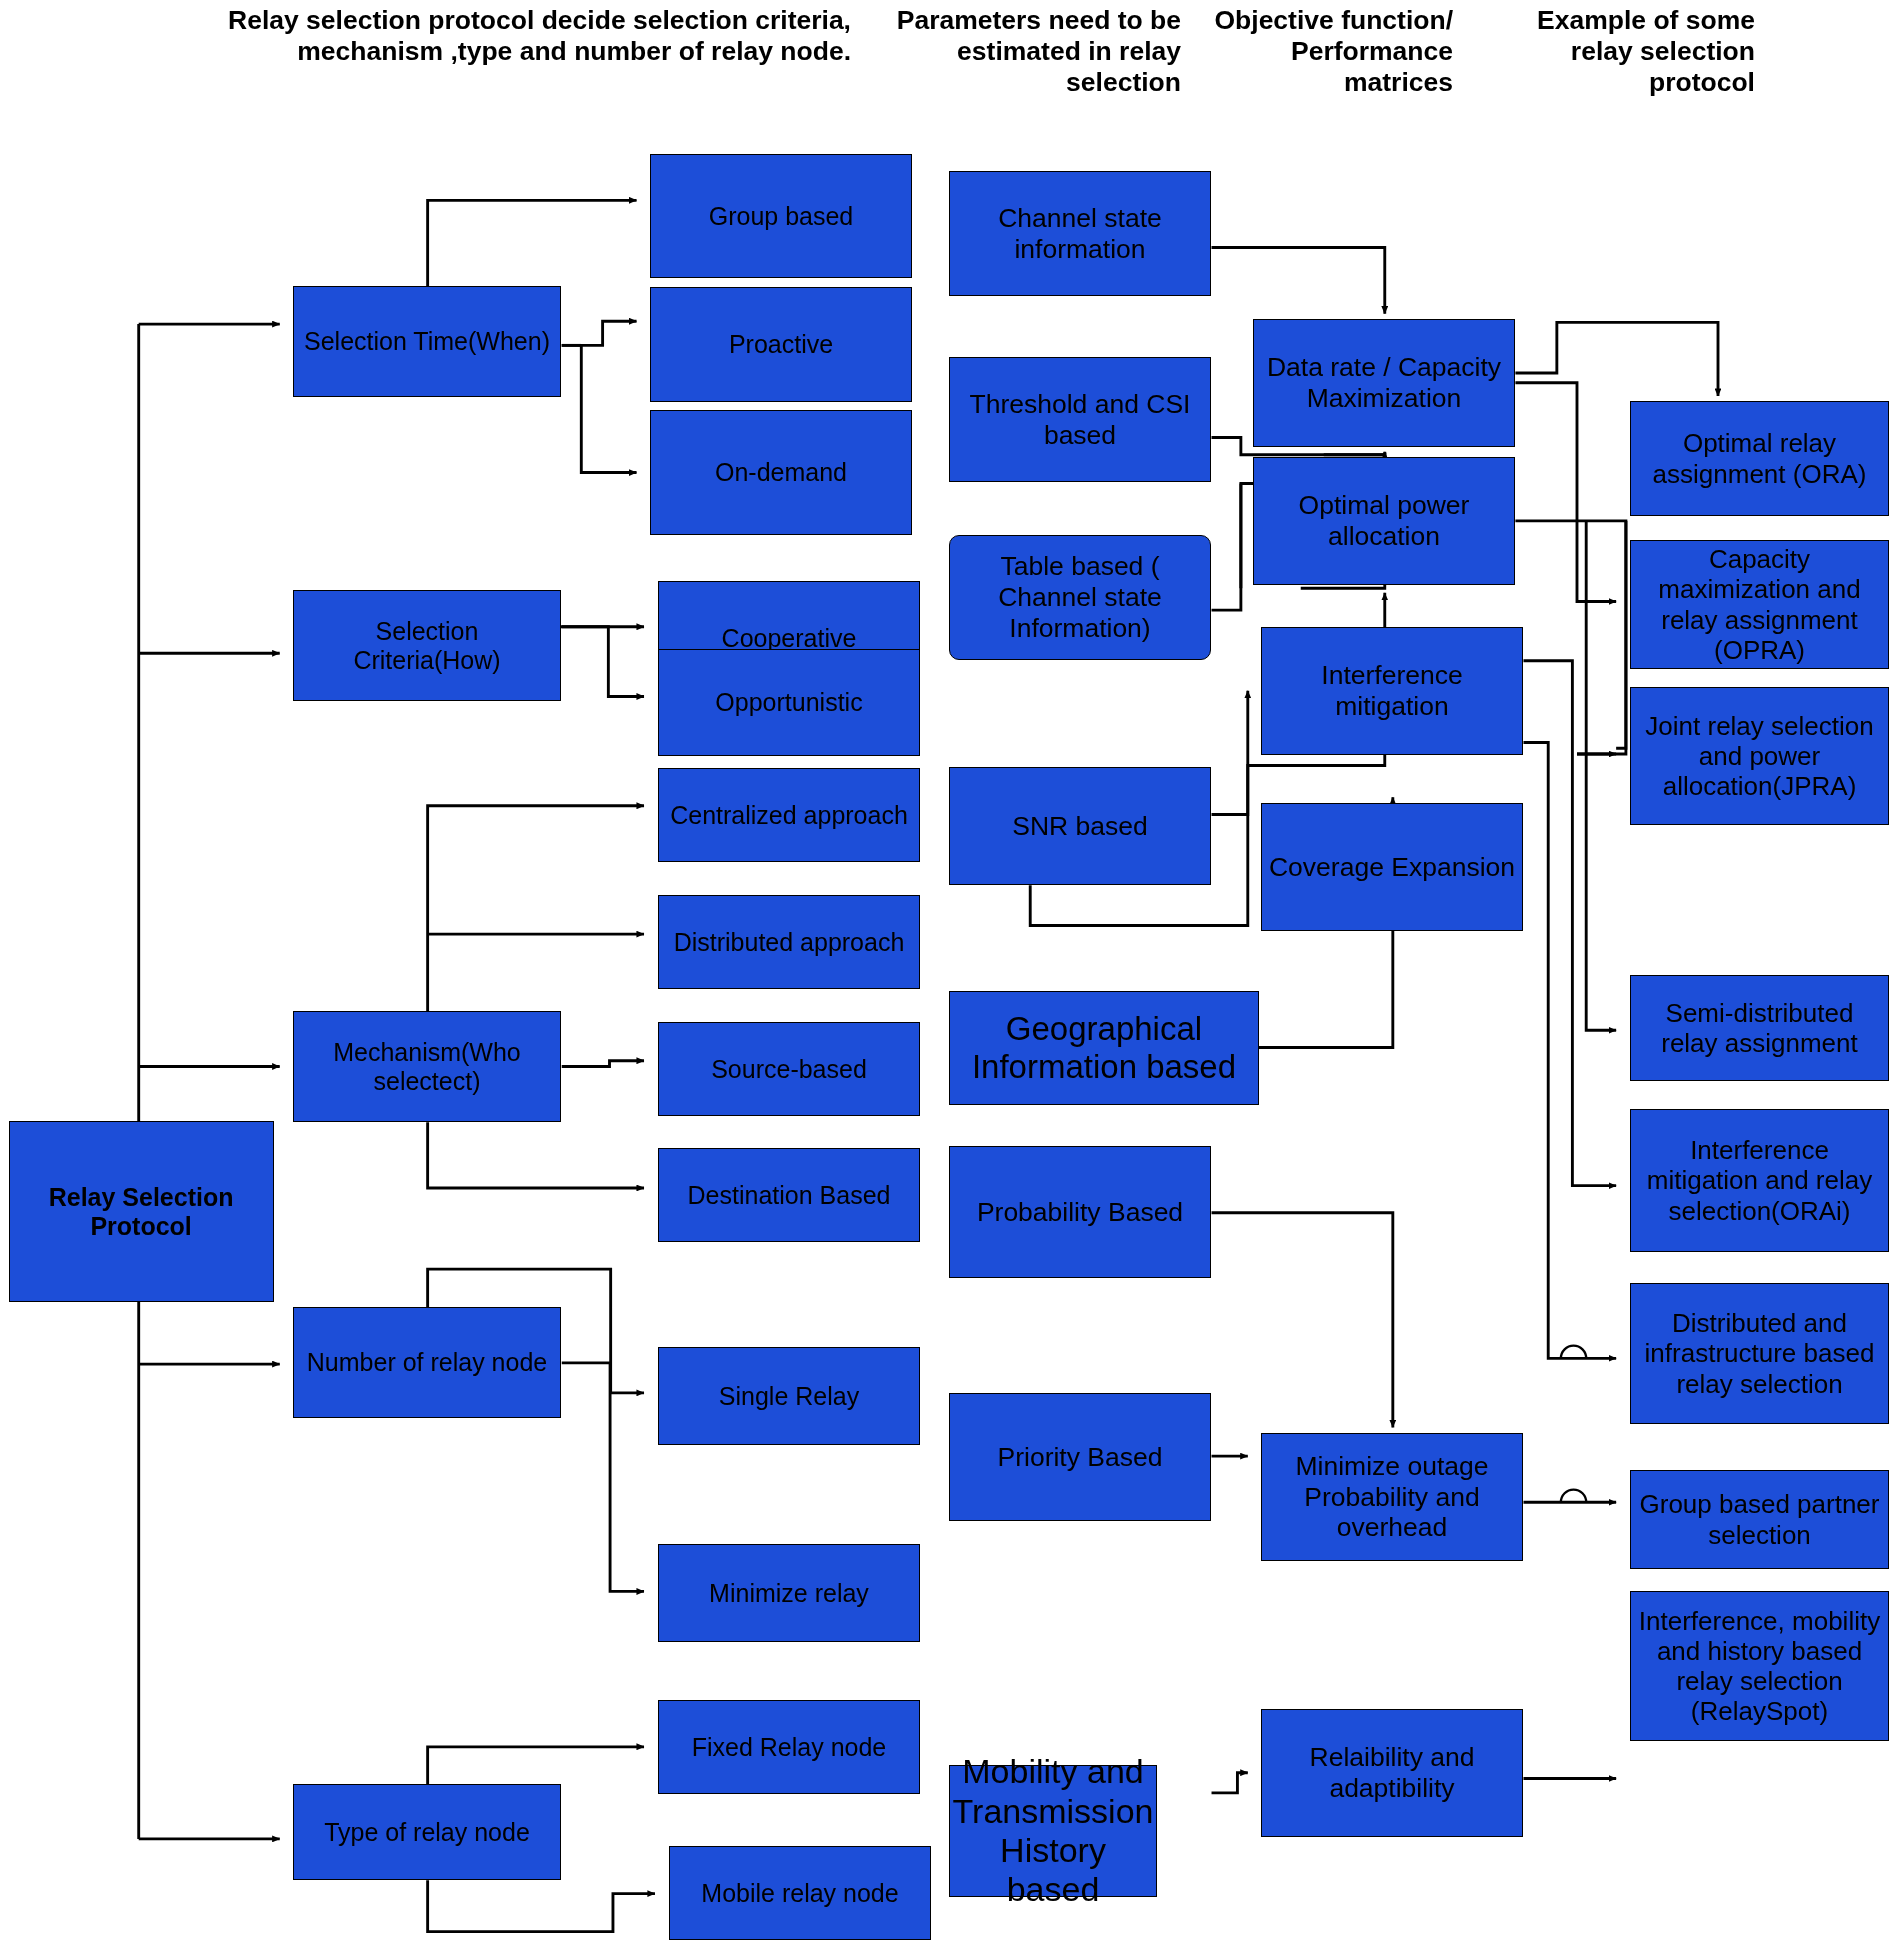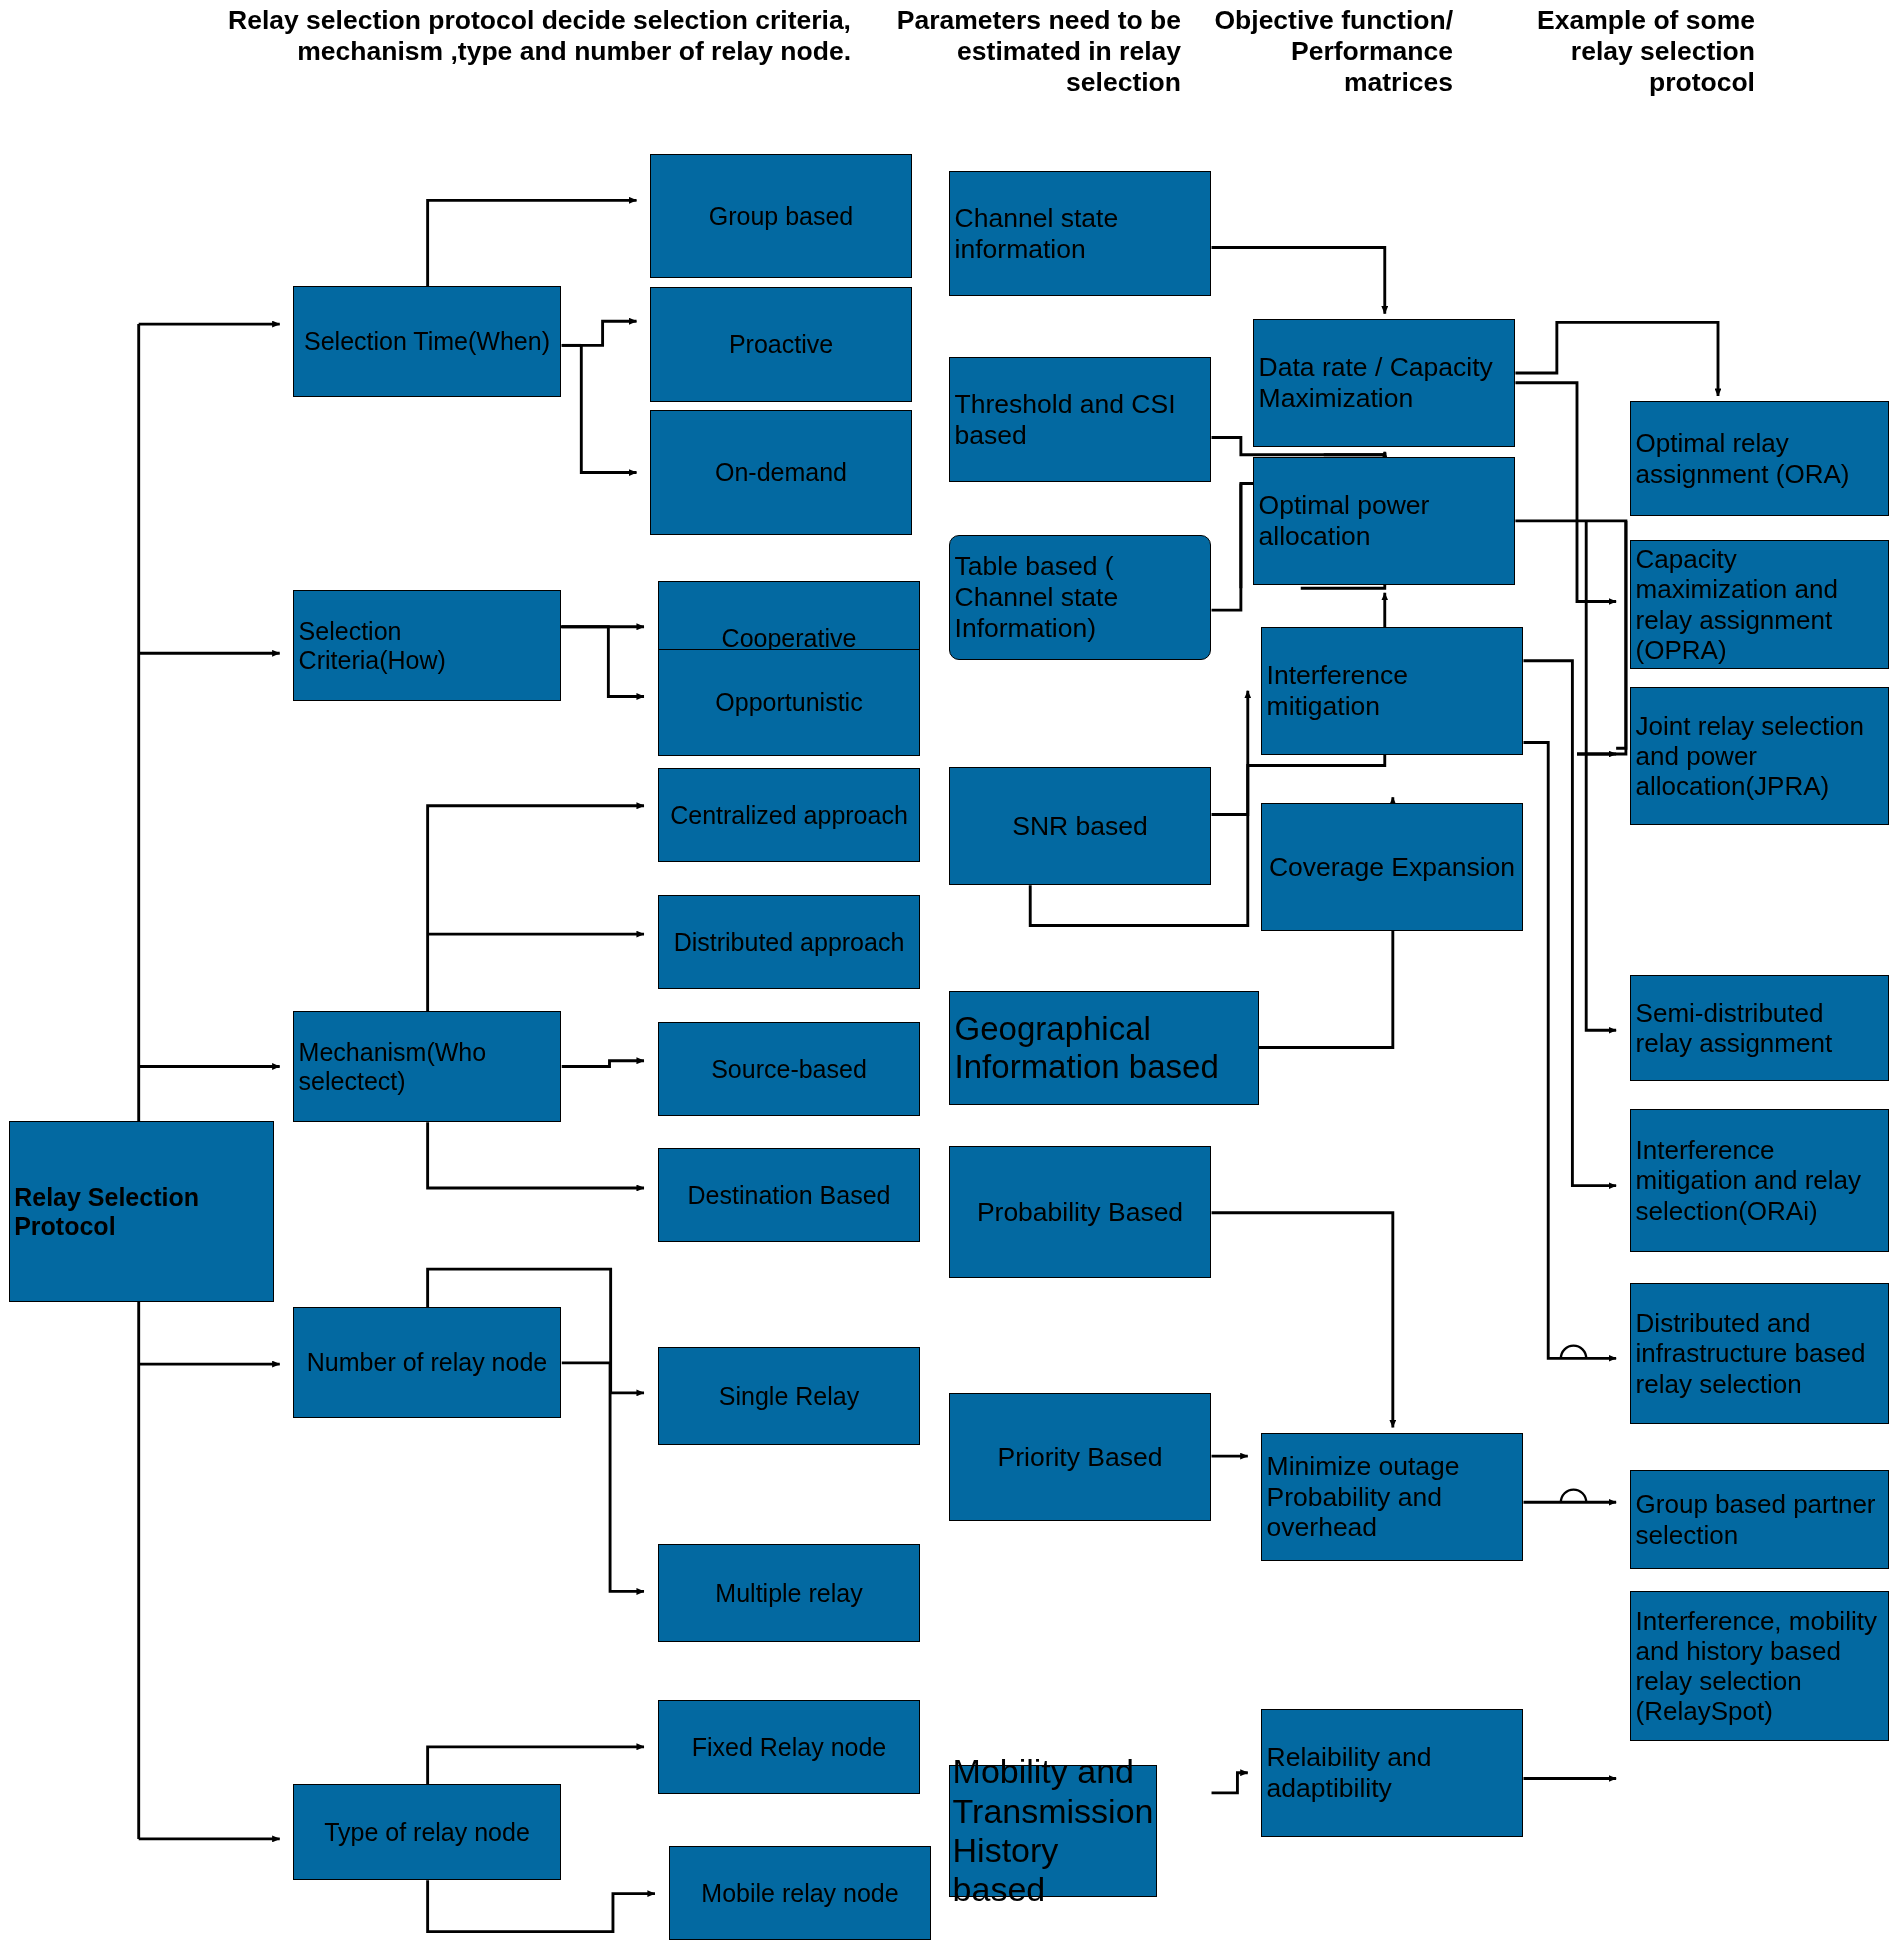--- a/index.html
+++ b/index.html
@@ -1,22 +1,22 @@
 <!DOCTYPE html>
 <html style="font-size:9.2px"><head>
 <meta charset="utf-8">
 <style>
   html,body{margin:0;padding:0;background:#ffffff;}
   body{font-family:"Liberation Sans",sans-serif;color:#000;}
   #page{position:relative;width:1897px;height:1946px;background:#fff;overflow:hidden;}
   svg.layer{position:absolute;left:0;top:0;width:1897px;height:1946px;pointer-events:none;}
   .hdr{position:absolute;display:flex;align-items:flex-start;justify-content:center;
        text-align:right;font-weight:bold;line-height:1.18;color:#000;}
-  .node{position:absolute;box-sizing:border-box;border:1.7px solid #000;background:#0369a1;
-        display:flex;align-items:center;justify-content:center;
+  .node{position:absolute;box-sizing:border-box;border:1.7px solid #000;background:#1d4ed8;
+        display:flex;align-items:center;justify-content:center;text-align:center;
         line-height:1.16;color:#000;}
   .node span{display:block;padding:0 4.6px;}
   .bold{font-weight:bold;}
 </style>
 </head>
 <body>
 
 <div id="page">
 
   <svg class="layer" viewBox="0 0 3296 3381">
@@ -132,21 +132,21 @@
       <div class="node" style="left: 658px; top: 1022px; width: 262px; height: 94px; font-size: 25px;">
         <span>Source-based</span>
       </div>
       <div class="node" style="left: 658px; top: 1148px; width: 262px; height: 94px; font-size: 25px;">
         <span>Destination Based</span>
       </div>
       <div class="node" style="left: 658px; top: 1347px; width: 262px; height: 98px; font-size: 25px;">
         <span>Single Relay</span>
       </div>
       <div class="node" style="left: 658px; top: 1544px; width: 262px; height: 98px; font-size: 25px;">
-        <span>Multiple relay</span>
+        <span>Minimize relay</span>
       </div>
       <div class="node" style="left: 658px; top: 1700px; width: 262px; height: 94px; font-size: 25px;">
         <span>Fixed Relay node</span>
       </div>
       <div class="node" style="left: 669px; top: 1846px; width: 262px; height: 94px; font-size: 25px;">
         <span>Mobile relay node</span>
       </div>
       <div class="node" style="left: 949px; top: 171px; width: 262px; height: 125px; font-size: 26.5px;">
         <span>Channel state information</span>
       </div>

